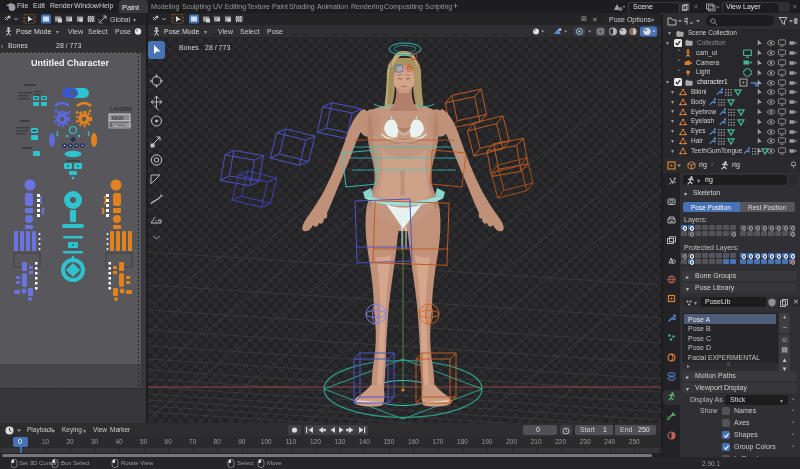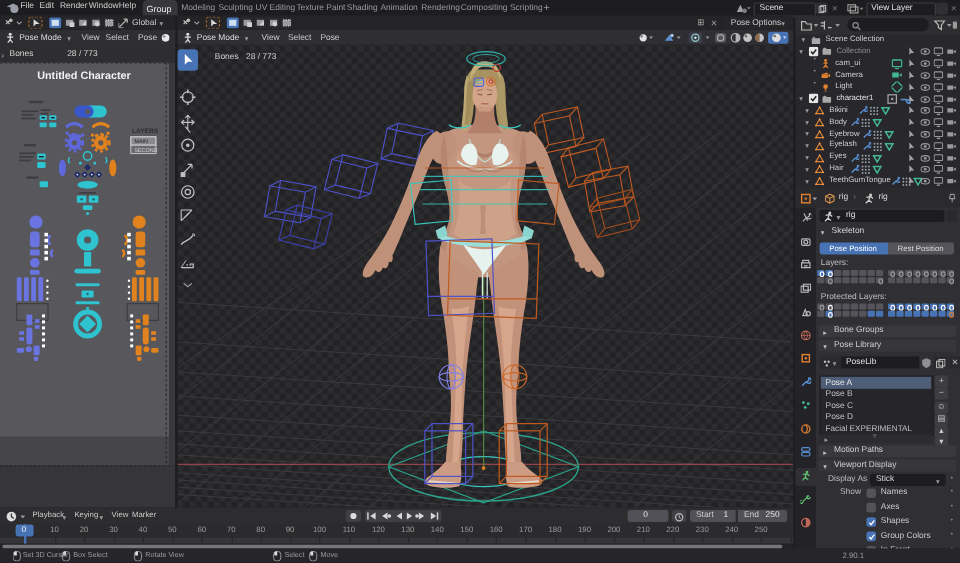--- a/index.html
+++ b/index.html
@@ -105,21 +105,21 @@
       <circle cx="7" cy="5.5" r="3.4" fill="#9a9da5"></circle>
       <path d="M0.5 3.5 L6 1 L10 3 L5 4.5 Z" fill="#9a9da5"></path>
     </svg>
     <span class="abs mtxt" style="left:17px;top:2px;">File</span>
     <span class="abs mtxt" style="left:33px;top:2px;">Edit</span>
     <span class="abs mtxt" style="left:50px;top:2px;">Render</span>
     <span class="abs mtxt" style="left:74px;top:2px;">Window</span>
     <span class="abs mtxt" style="left:99px;top:2px;">Help</span>
 
     <div class="abs" style="left:119px;top:0px;width:29px;height:13px;background:#38383c;border-radius:4px 4px 0 0;"></div>
-    <span class="abs" style="left:122px;top:2.5px;font-size:7.5px;color:#ededed;">Group</span>
+    <span class="abs" style="left:122px;top:2.5px;font-size:7.5px;color:#ededed;">Paint</span>
     <span class="abs t7 dim" style="left:151px;top:3px;">Modeling</span>
     <span class="abs t7 dim" style="left:182px;top:3px;">Sculpting</span>
     <span class="abs t7 dim" style="left:213px;top:3px;">UV Editing</span>
     <span class="abs t7 dim" style="left:247px;top:3px;">Texture Paint</span>
     <span class="abs t7 dim" style="left:289px;top:3px;">Shading</span>
     <span class="abs t7 dim" style="left:317px;top:3px;">Animation</span>
     <span class="abs t7 dim" style="left:351px;top:3px;">Rendering</span>
     <span class="abs t7 dim" style="left:384px;top:3px;">Compositing</span>
     <span class="abs t7 dim" style="left:425px;top:3px;">Scripting</span>
     <span class="abs dim" style="left:453px;top:1px;font-size:9px;">+</span>

